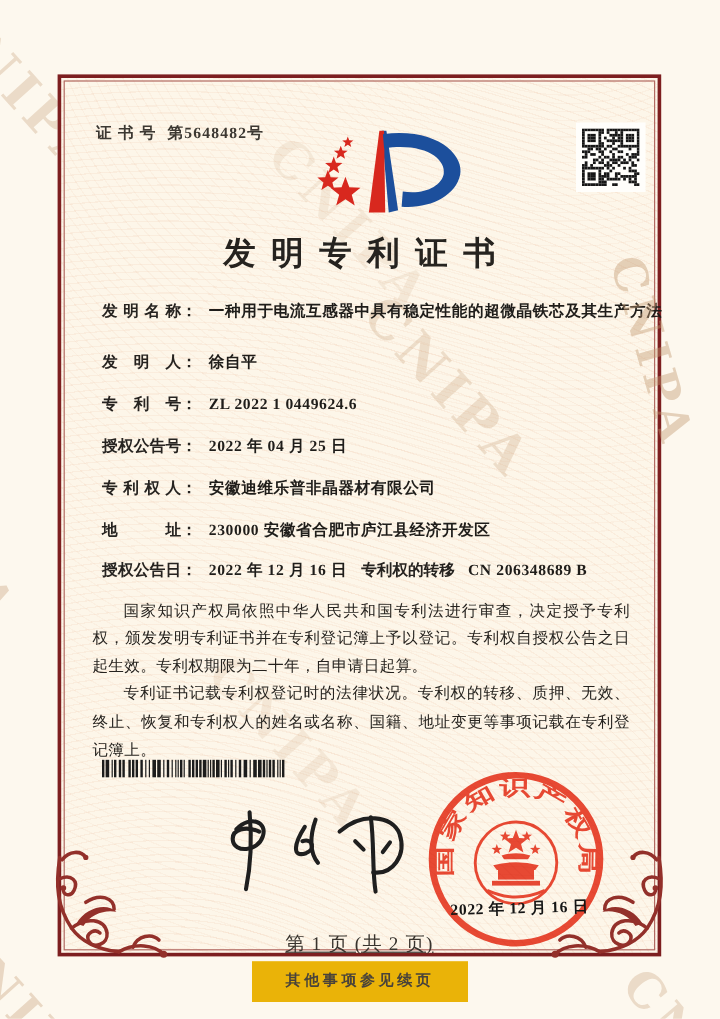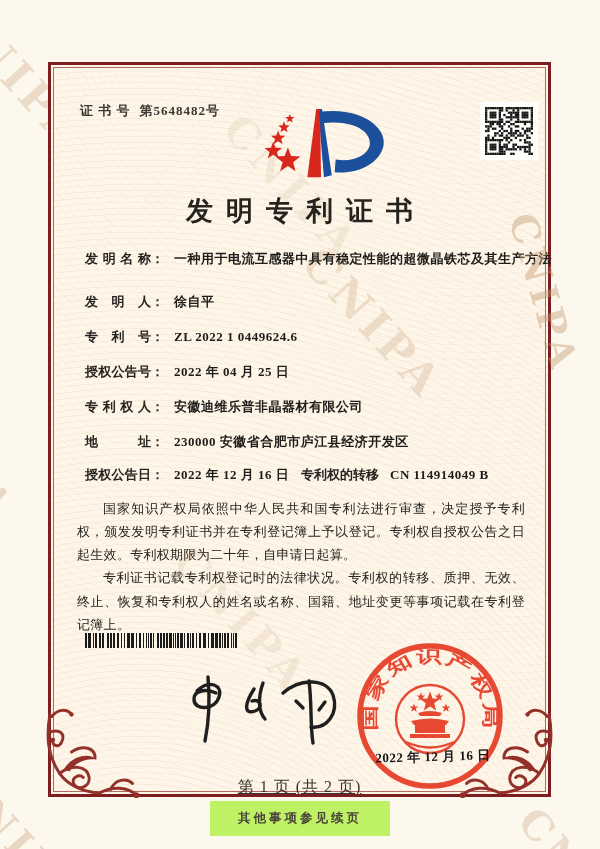--- a/index.html
+++ b/index.html
@@ -57,21 +57,21 @@
   .signature{position:absolute;left:128px;top:600px;width:195px;height:88px;}
   .seal{position:absolute;left:304px;top:576px;width:150px;height:150px;opacity:0.94;mix-blend-mode:multiply;}
   .seal-date{
     position:absolute;left:312px;top:683px;width:140px;text-align:center;
     font-size:13px;font-weight:700;color:#151515;transform:rotate(-1.5deg);letter-spacing:0.5px;
   }
   .page-num{position:absolute;left:0;top:712px;width:100%;text-align:center;font-size:16px;color:#38332d;letter-spacing:1px;text-decoration:underline;}
   
   .footer-band{
     position:absolute;left:50%;top:801px;transform:translateX(-50%);
-    background:#bef264;padding:7px 28px 9px;
+    background:#eab308;padding:7px 28px 9px;
   }
   .footer-note{font-size:12.5px;color:#49433a;letter-spacing:3px;font-weight:600;white-space:nowrap;}
 </style>
 </head>
 <body>
 
 <svg width="0" height="0" style="position:absolute" aria-hidden="true">
   <defs>
     <path id="star" d="M0,-10 L2.47,-3.4 L9.51,-3.09 L4.0,1.3 L5.88,8.09 L0,4.2 L-5.88,8.09 L-4.0,1.3 L-9.51,-3.09 L-2.47,-3.4 Z"></path>
     <g id="flourish">
@@ -390,21 +390,21 @@
   </div>
   <div class="field-row" style="top:333px">
     <span class="field-label">专利权人</span><span class="field-colon">：</span><span class="field-value">安徽迪维乐普非晶器材有限公司</span>
   </div>
   <div class="field-row" style="top:368px">
     <span class="field-label">地址</span><span class="field-colon">：</span><span class="field-value">230000 安徽省合肥市庐江县经济开发区</span>
   </div>
   <div class="field-row" style="top:401px">
     <span class="field-label">授权公告日</span><span class="field-colon">：</span><span class="field-value">2022 年 12 月 16 日</span>
     <span class="field-group2">
-      <span class="field-label">专利权的转移</span><span class="field-colon">：</span><span class="field-value">CN 114914049 B</span>
+      <span class="field-label">专利权的转移</span><span class="field-colon">：</span><span class="field-value">CN 206348689 B</span>
     </span>
   </div>
 
   <div class="body-text">
     <p>国家知识产权局依照中华人民共和国专利法进行审查，决定授予专利权，颁发发明专利证书并在专利登记簿上予以登记。专利权自授权公告之日起生效。专利权期限为二十年，自申请日起算。</p>
     <p>专利证书记载专利权登记时的法律状况。专利权的转移、质押、无效、终止、恢复和专利权人的姓名或名称、国籍、地址变更等事项记载在专利登记簿上。</p>
   </div>
 
   <svg id="barcode" class="barcode" width="156" height="15" fill="#1c1c1c">
       <rect x="0" y="0" width="2" height="15"></rect>

